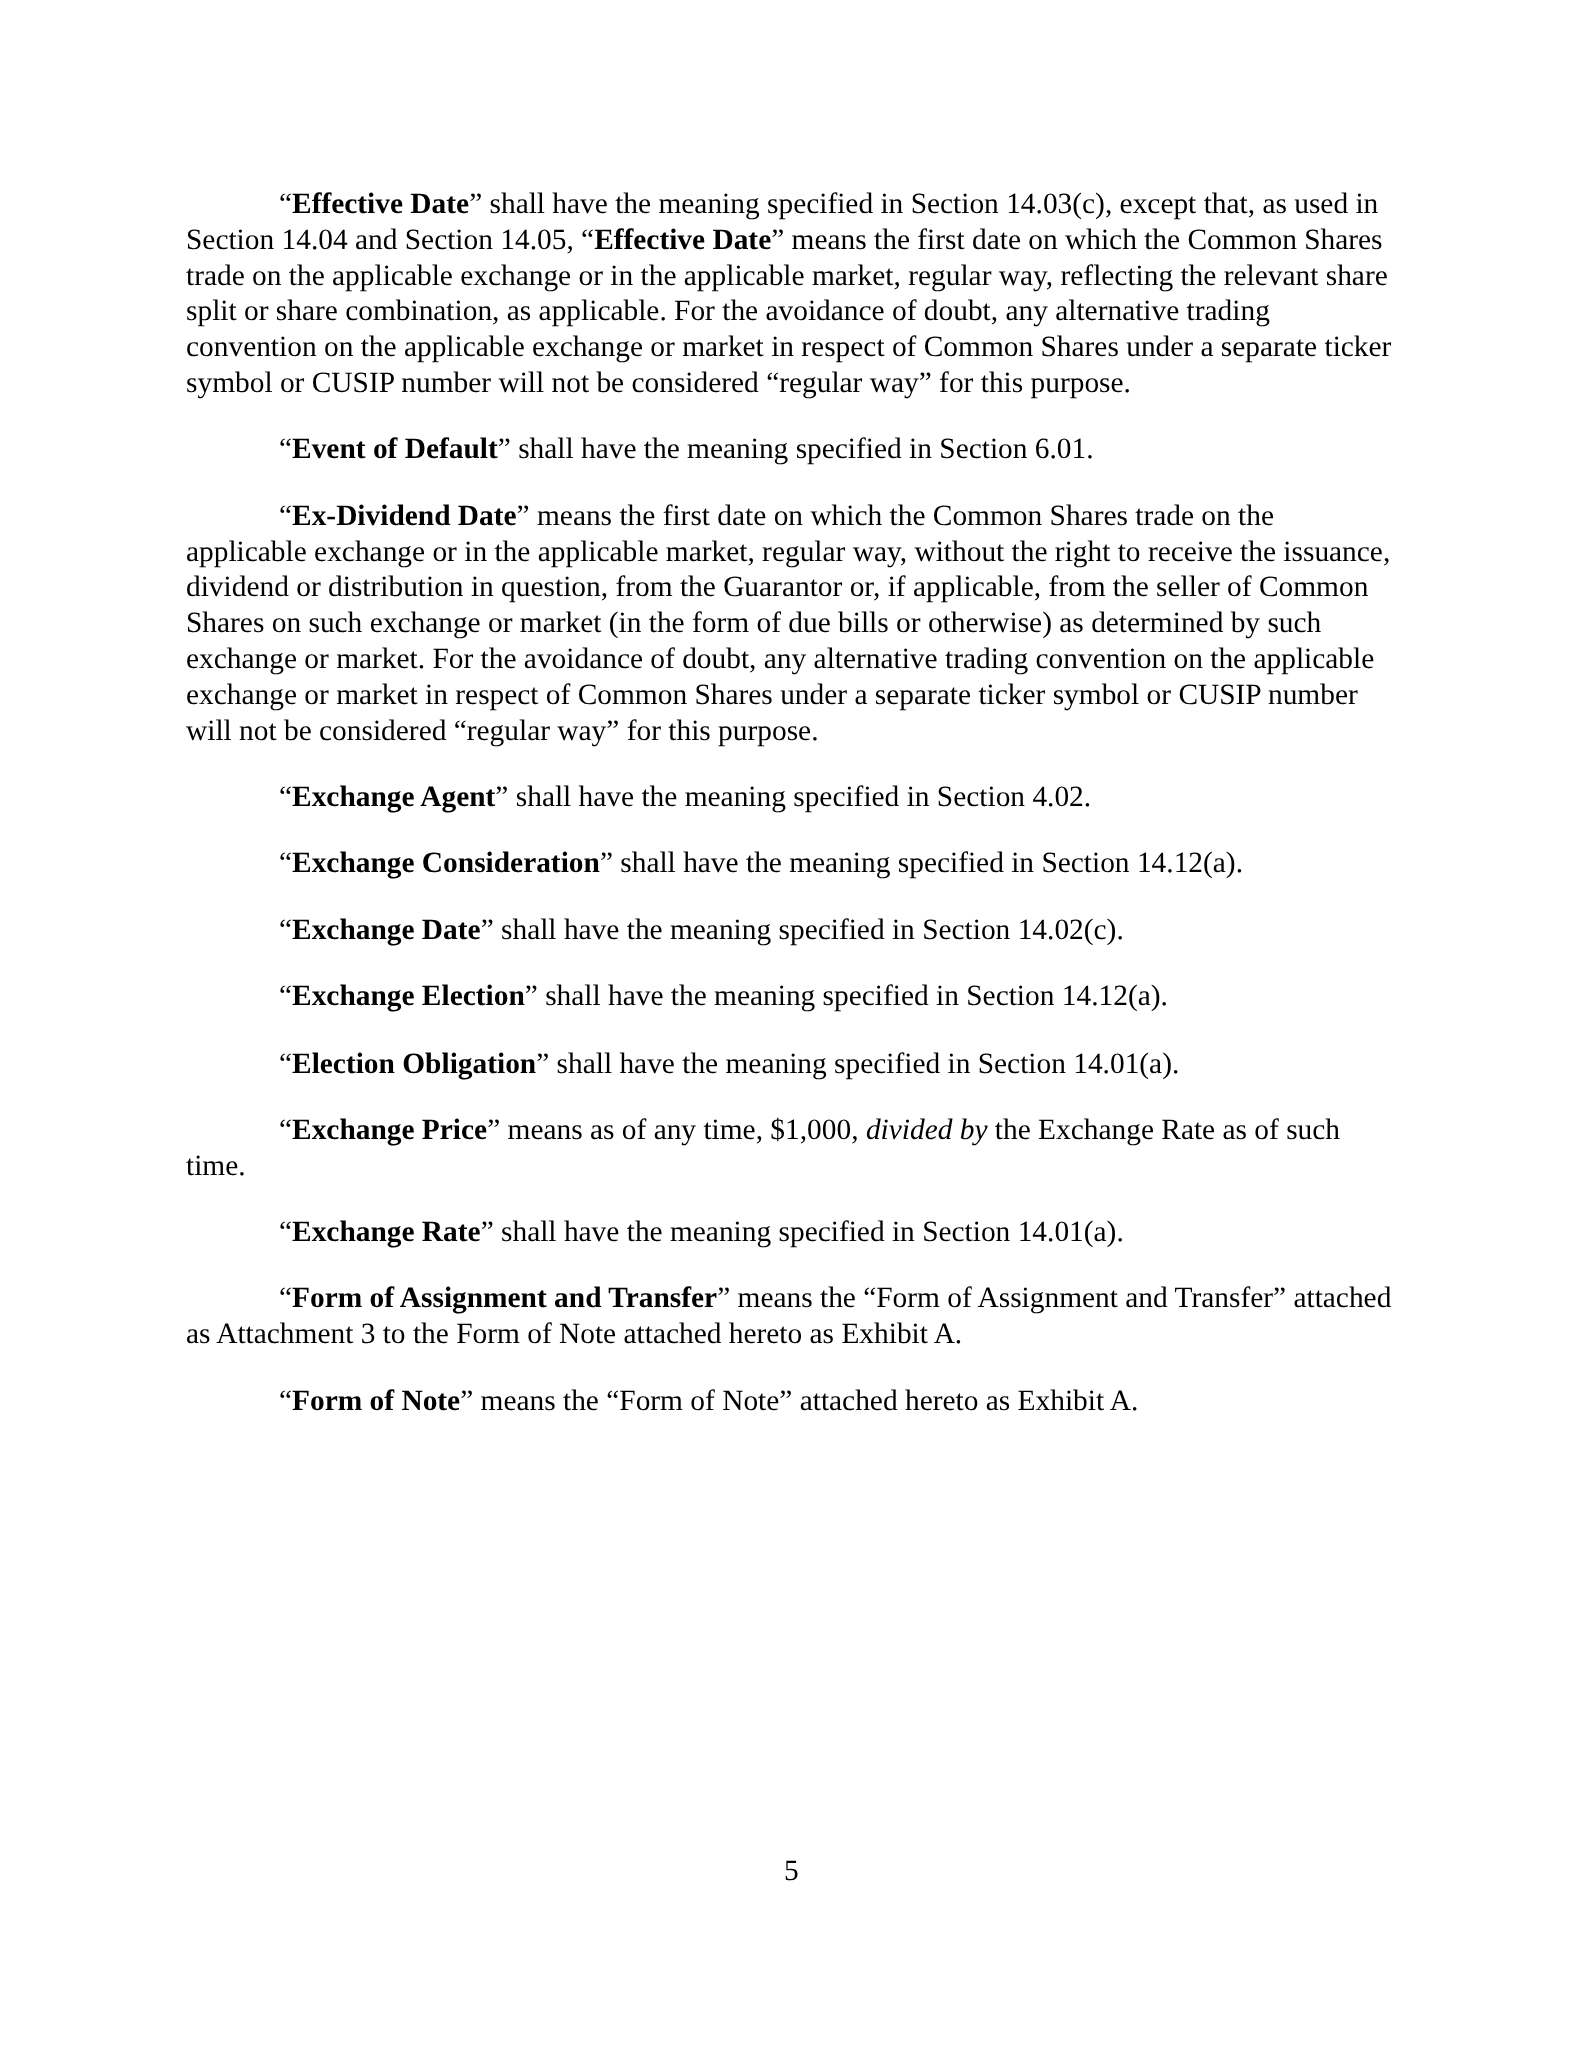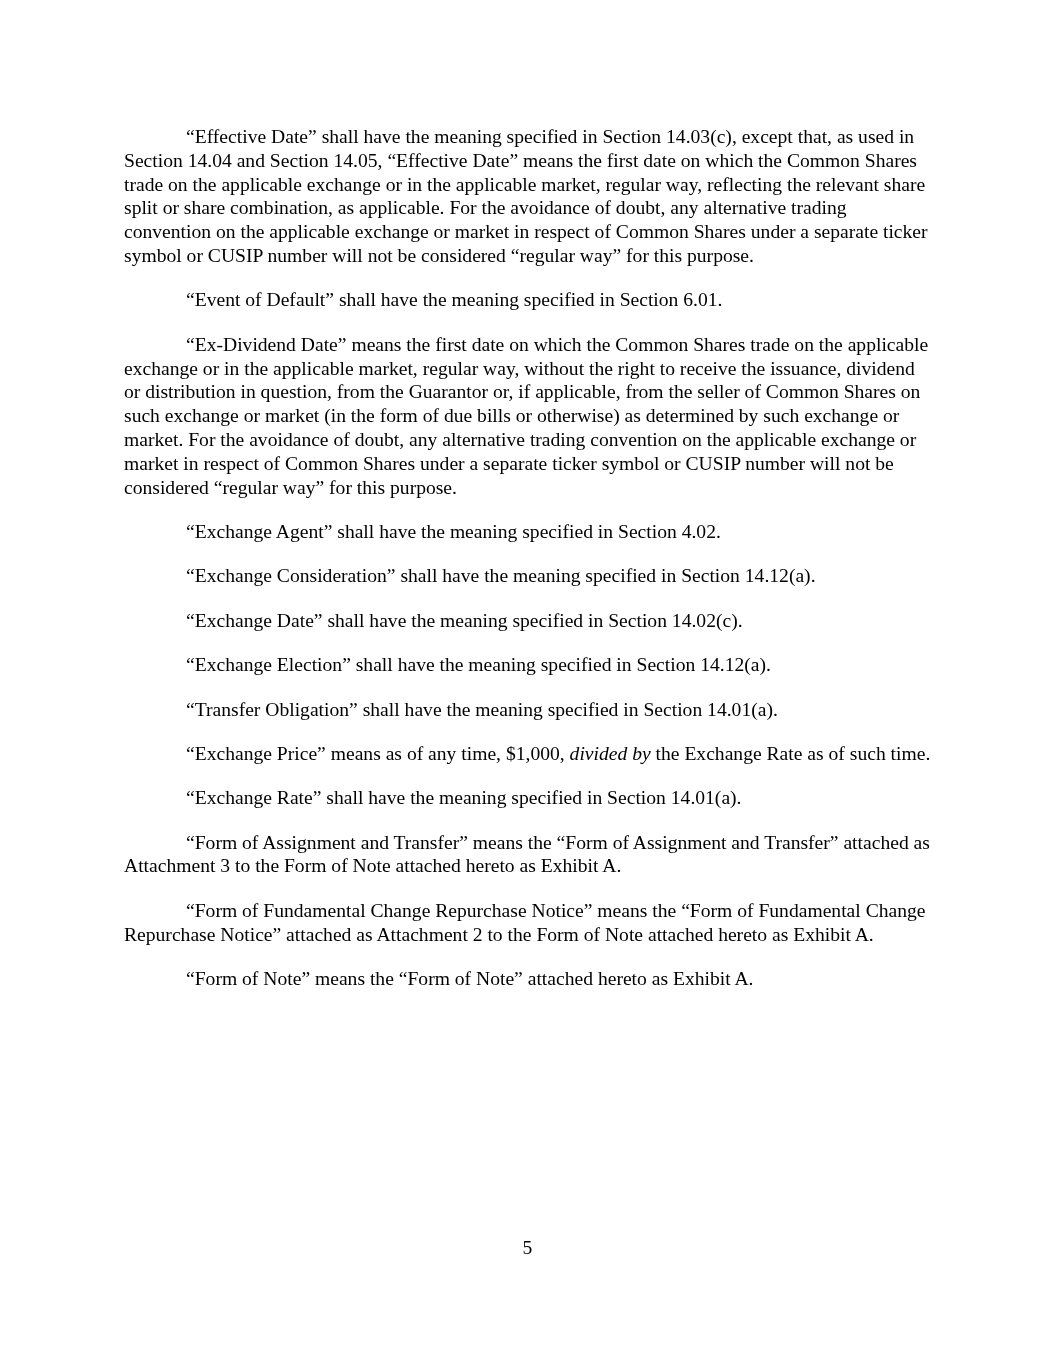--- a/index.html
+++ b/index.html
@@ -29,21 +29,21 @@
       top: 125px;
       width: 810px;
       font-size: 19.6px;
       line-height: 23.8px;
     }
     .def {
       margin: 0 0 20.6px 0;
       text-indent: 62px;
       text-align: left;
     }
-    .def b { font-weight: normal; }
+    .def b { font-weight: bold; }
     .def i { font-style: italic; }
     .page-number {
       position: absolute;
       left: 0;
       width: 1055px;
       top: 1236px;
       text-align: center;
       font-size: 19.6px;
       line-height: 24px;
     }
@@ -53,21 +53,20 @@
 
 <div class="page">
   <div class="body-text" id="definitions">
       <p class="def"><span>“</span><b>Effective Date</b><span>” shall have the meaning specified in Section 14.03(c), except that, as used in Section 14.04 and Section 14.05, “</span><b>Effective Date</b><span>” means the first date on which the Common Shares trade on the applicable exchange or in the applicable market, regular way, reflecting the relevant share split or share combination, as applicable. For the avoidance of doubt, any alternative trading convention on the applicable exchange or market in respect of Common Shares under a separate ticker symbol or CUSIP number will not be considered “regular way” for this purpose.</span></p>
       <p class="def"><span>“</span><b>Event of Default</b><span>” shall have the meaning specified in Section 6.01.</span></p>
       <p class="def"><span>“</span><b>Ex-Dividend Date</b><span>” means the first date on which the Common Shares trade on the applicable exchange or in the applicable market, regular way, without the right to receive the issuance, dividend or distribution in question, from the Guarantor or, if applicable, from the seller of Common Shares on such exchange or market (in the form of due bills or otherwise) as determined by such exchange or market. For the avoidance of doubt, any alternative trading convention on the applicable exchange or market in respect of Common Shares under a separate ticker symbol or CUSIP number will not be considered “regular way” for this purpose.</span></p>
       <p class="def"><span>“</span><b>Exchange Agent</b><span>” shall have the meaning specified in Section 4.02.</span></p>
       <p class="def"><span>“</span><b>Exchange Consideration</b><span>” shall have the meaning specified in Section 14.12(a).</span></p>
       <p class="def"><span>“</span><b>Exchange Date</b><span>” shall have the meaning specified in Section 14.02(c).</span></p>
       <p class="def"><span>“</span><b>Exchange Election</b><span>” shall have the meaning specified in Section 14.12(a).</span></p>
-      <p class="def"><span>“</span><b>Transfer Obligation</b><span>” shall have the meaning specified in Section 14.01(a).</span></p>
+      <p class="def"><span>“</span><b>Election Obligation</b><span>” shall have the meaning specified in Section 14.01(a).</span></p>
       <p class="def"><span>“</span><b>Exchange Price</b><span>” means as of any time, $1,000, </span><i>divided by</i><span> the Exchange Rate as of such time.</span></p>
       <p class="def"><span>“</span><b>Exchange Rate</b><span>” shall have the meaning specified in Section 14.01(a).</span></p>
       <p class="def"><span>“</span><b>Form of Assignment and Transfer</b><span>” means the “Form of Assignment and Transfer” attached as Attachment 3 to the Form of Note attached hereto as Exhibit A.</span></p>
-      <p class="def"><span>“</span><b>Form of Fundamental Change Repurchase Notice</b><span>” means the “Form of Fundamental Change Repurchase Notice” attached as Attachment 2 to the Form of Note attached hereto as Exhibit A.</span></p>
       <p class="def"><span>“</span><b>Form of Note</b><span>” means the “Form of Note” attached hereto as Exhibit A.</span></p>
     </div>
   <div class="page-number">5</div>
 </div>
 
 </body></html>

